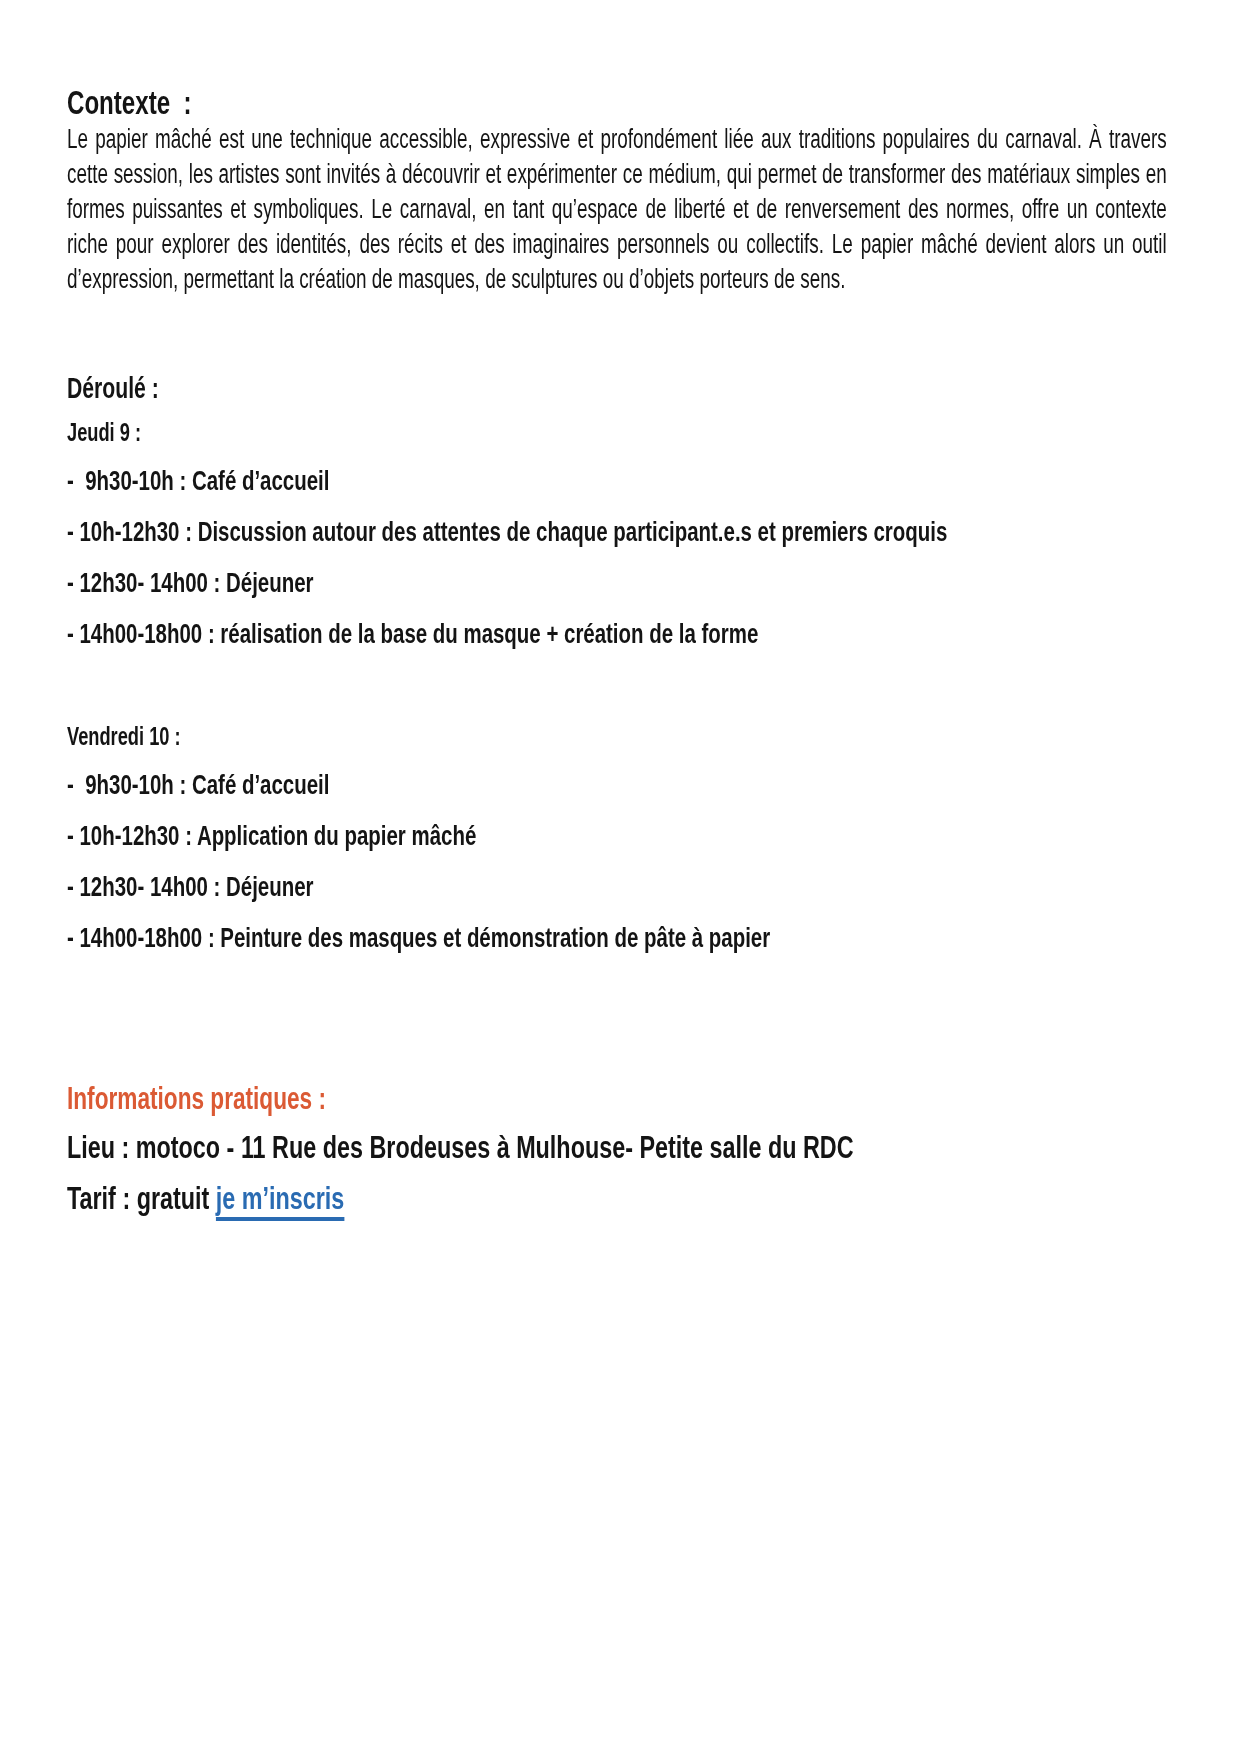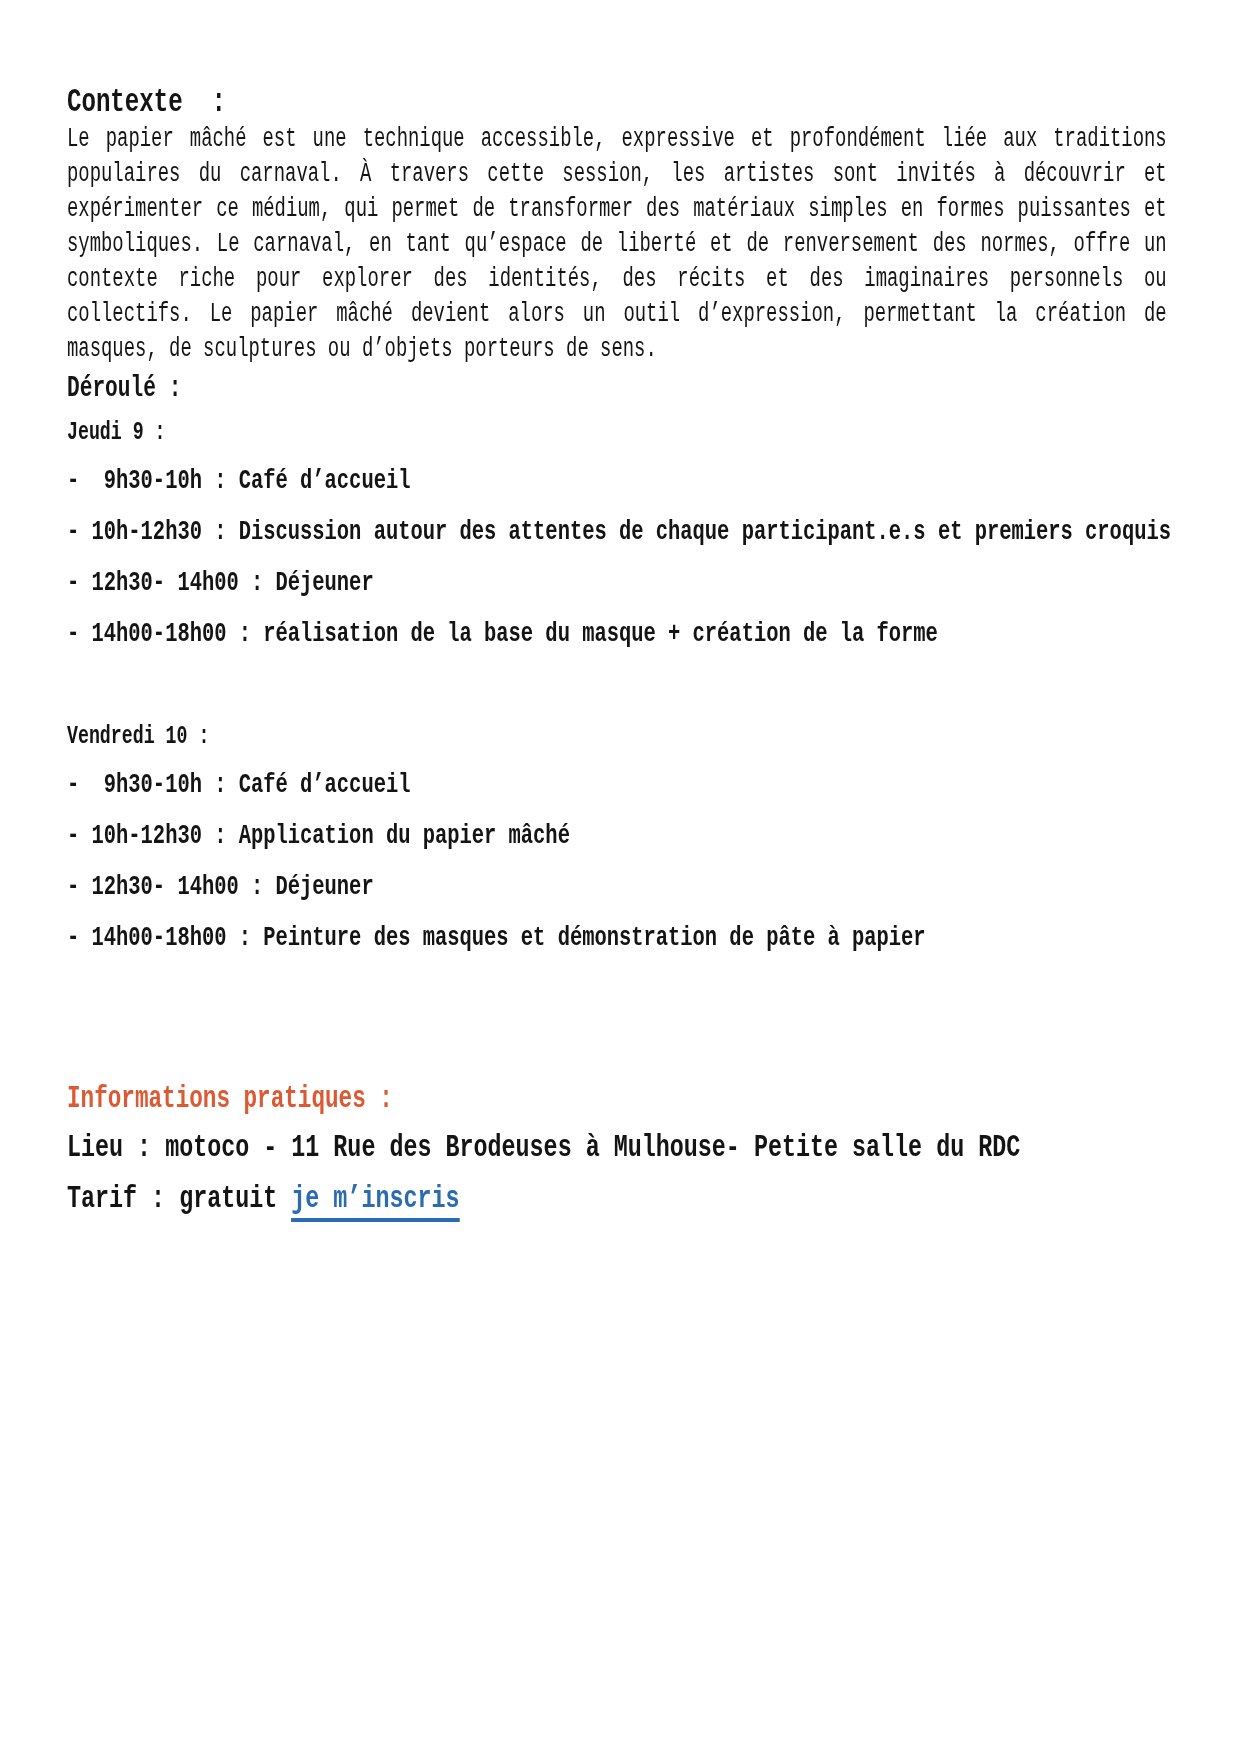--- a/index.html
+++ b/index.html
@@ -1,21 +1,21 @@
 <!DOCTYPE html>
 <html><head>
 <meta charset="utf-8">
 <style>
   html,body{margin:0;padding:0;background:#ffffff;}
   .page{
     position:relative;
     width:1240px;
     height:1354px;
     background:#ffffff;
-    font-family:Liberation Mono, monospace;
+    font-family:Liberation Sans, sans-serif;
     color:#141414;
     overflow:hidden;
   }
   
   .cond{
     position:absolute;
     left:67px;
     margin:0;
     width:1700px;
     white-space:pre;

